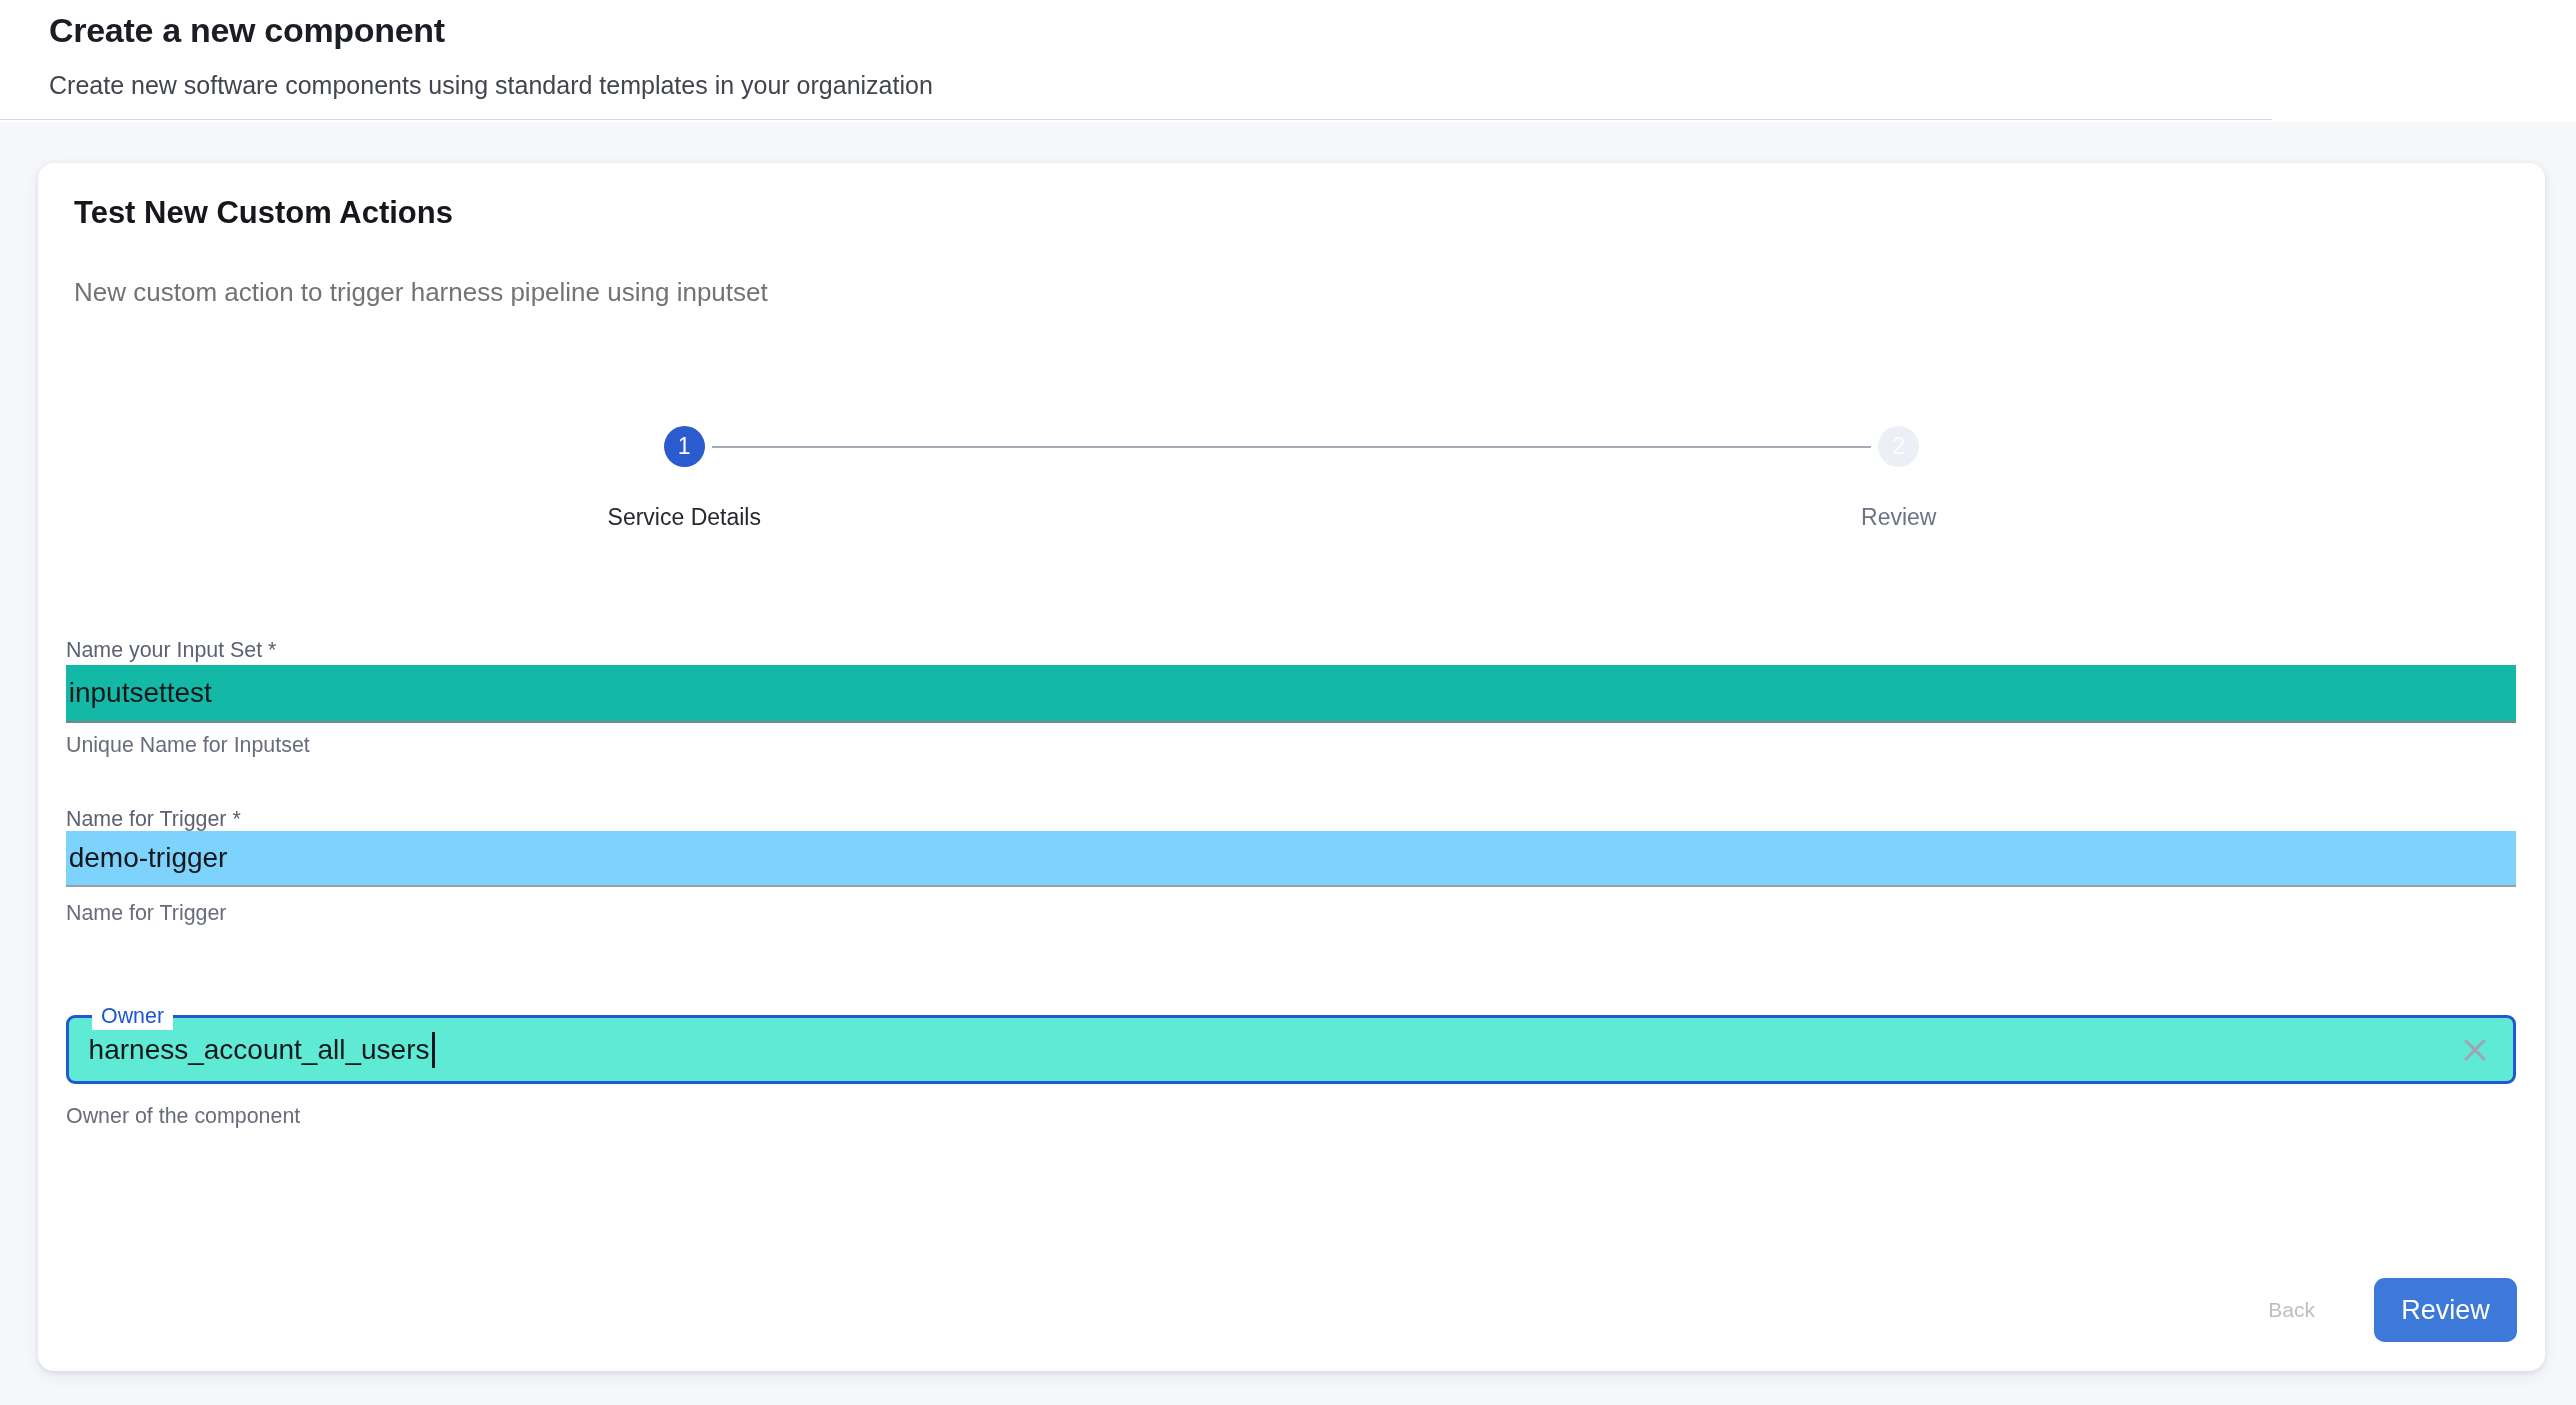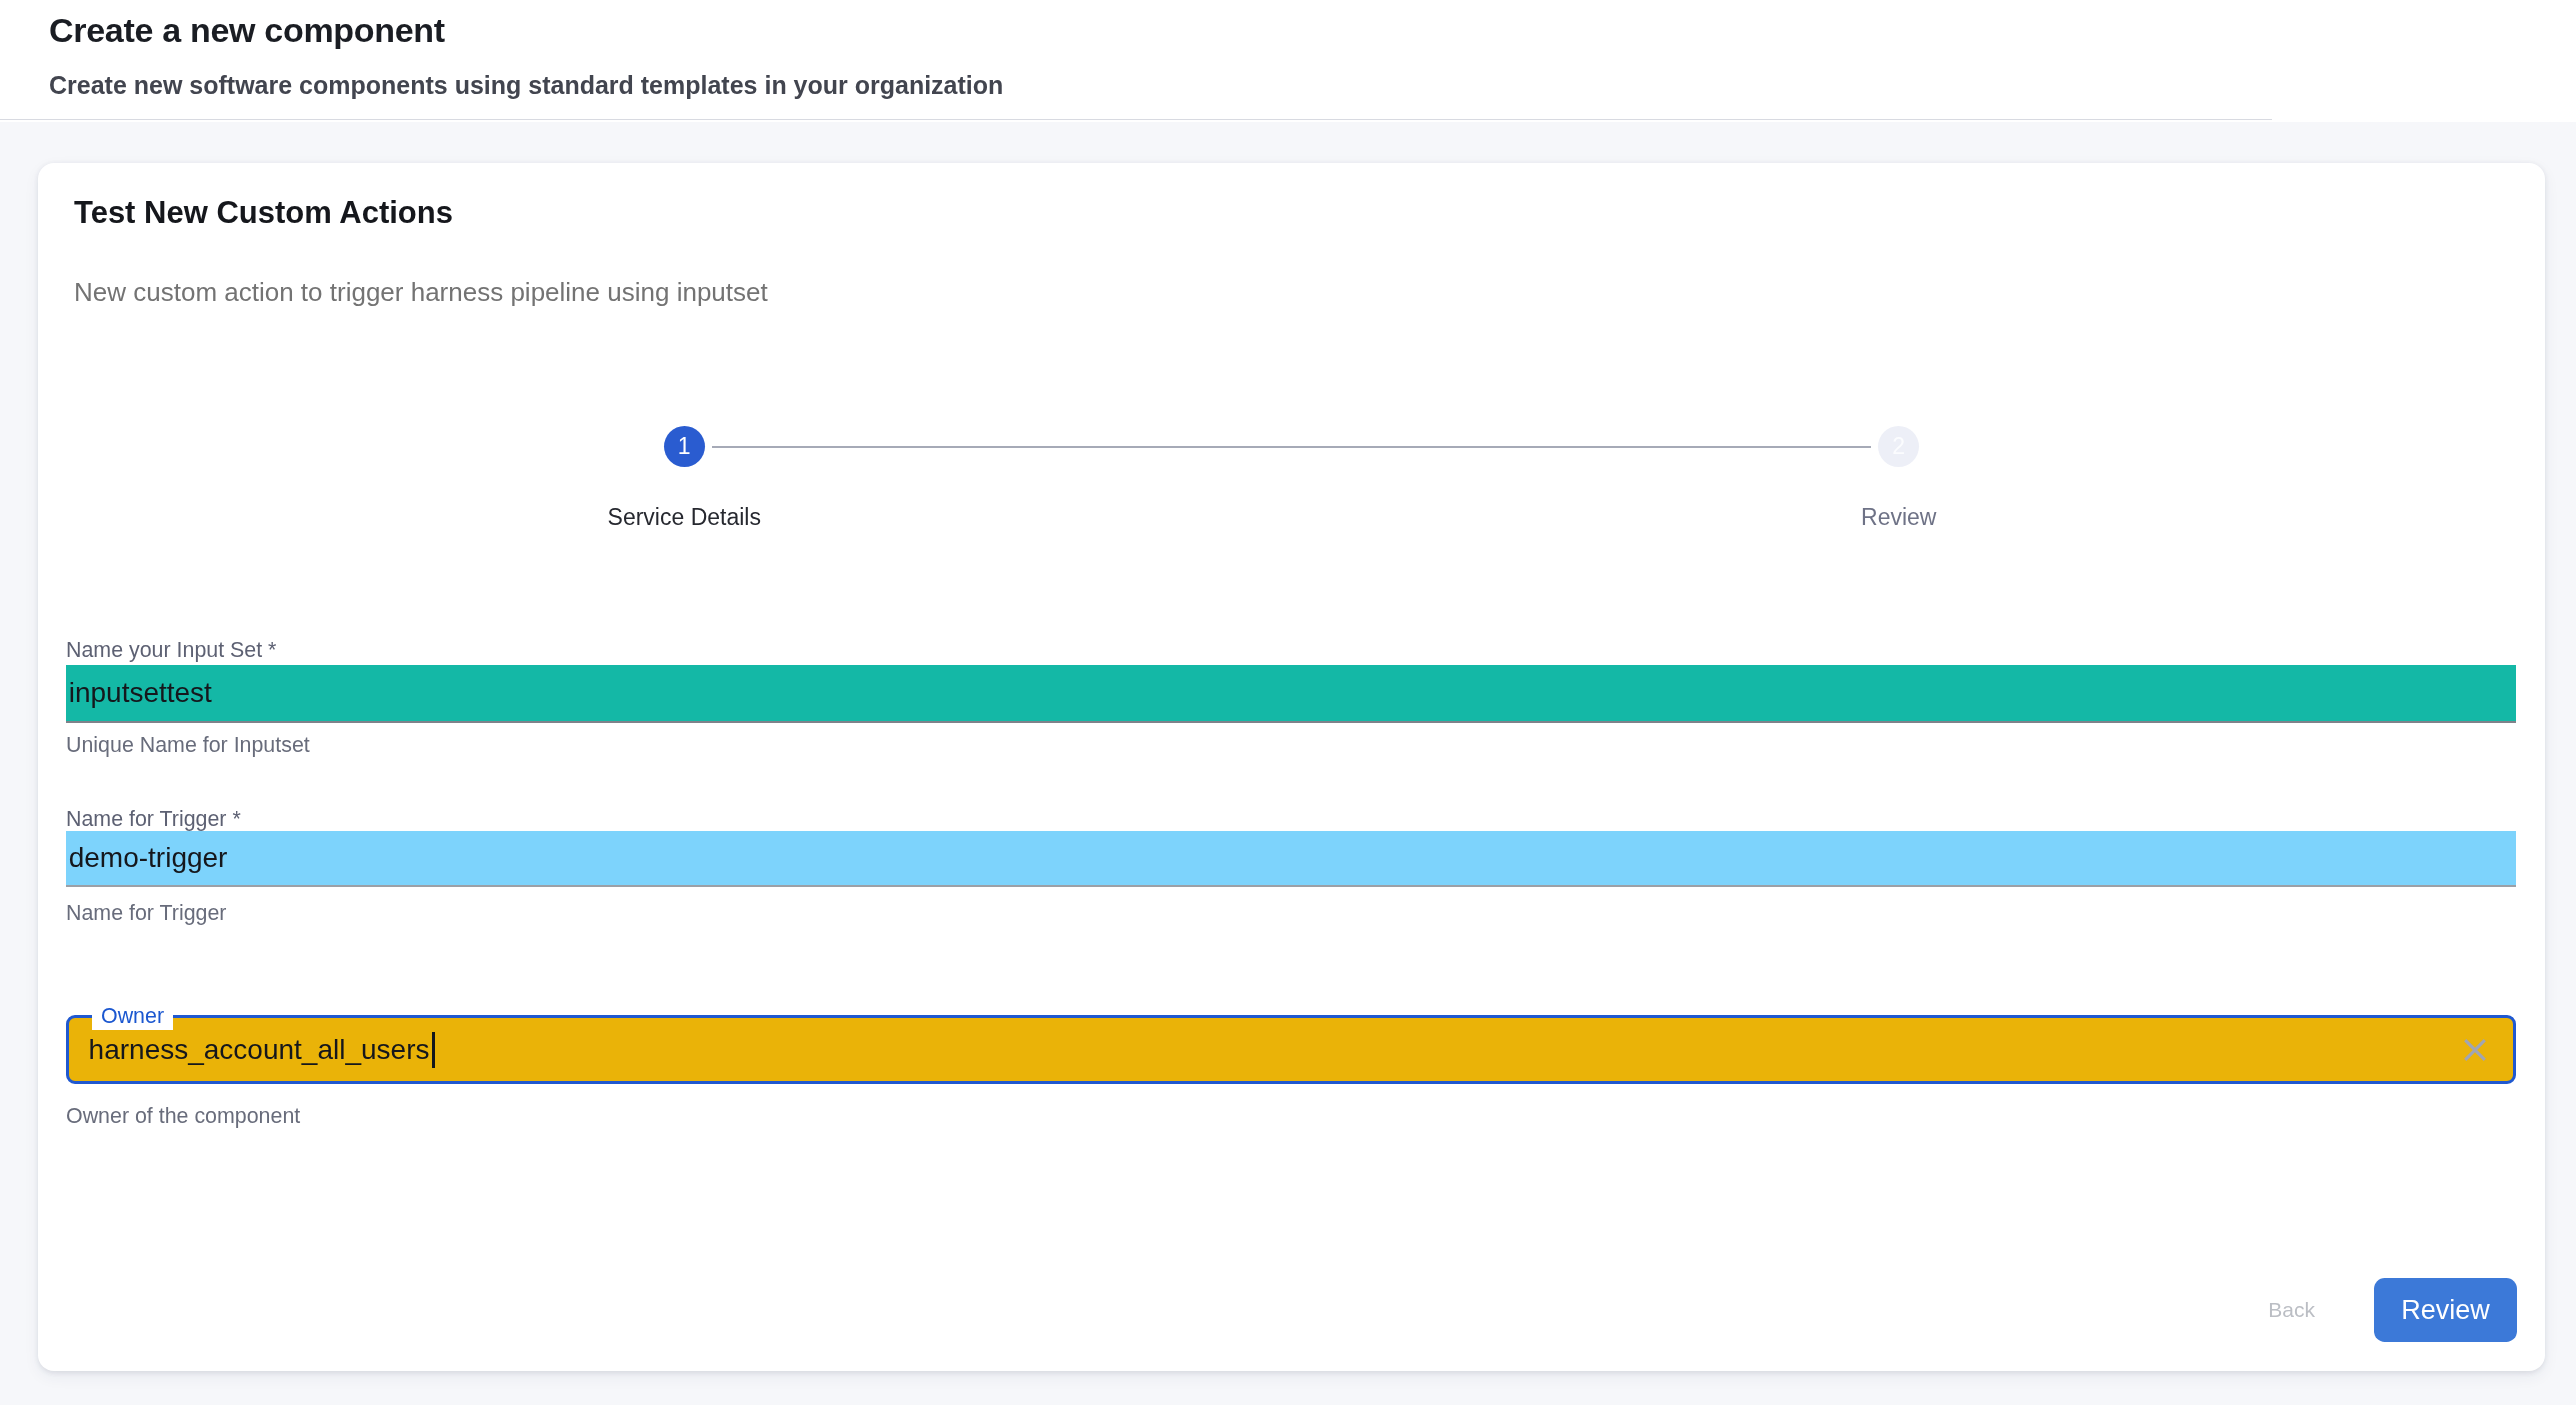--- a/index.html
+++ b/index.html
@@ -16,21 +16,21 @@
   .page-header {
     position:absolute; top:0; left:0; width:2272px; height:120px;
     background:#ffffff; border-bottom:1.8px solid #d8dae1;
   }
   .page-title {
     position:absolute; left:49px; top:10.7px;
     font-size:34px; font-weight:700; color:#1a1d23; letter-spacing:-0.3px;
   }
   .page-subtitle {
     position:absolute; left:49px; top:71px;
-    font-size:25px; font-weight:700; color:#42454f;
+    font-size:25px; font-weight:400; color:#42454f;
   }
 
   
   .main {
     position:absolute; top:122px; left:0; width:2576px; height:1284px;
     background:#f6f7fa;
   }
   .card {
     position:absolute; left:38px; top:41px; width:2507px; height:1208px;
     background:#ffffff; border-radius:16px;
@@ -91,21 +91,21 @@
     padding-left:2.7px;
   }
   .input-box--standard {
     top:668px; height:56px;
     background:#7dd3fc;
     border-bottom:2.7px solid #9ba0a7;
     padding-left:2.7px;
   }
   .input-box--outlined {
     top:852px; height:69px;
-    background:#eab308;
+    background:#5eead4;
     border:3.6px solid #2059d0; border-radius:9px;
     padding-left:19.6px;
   }
   .label--1 { top:475px; }
   .helper--1 { top:570px; }
   .label--2 { top:644px; }
   .helper--2 { top:738px; }
   .helper--3 { top:941px; }
   .notch-label {
     position:absolute; left:23px; top:-15px;

